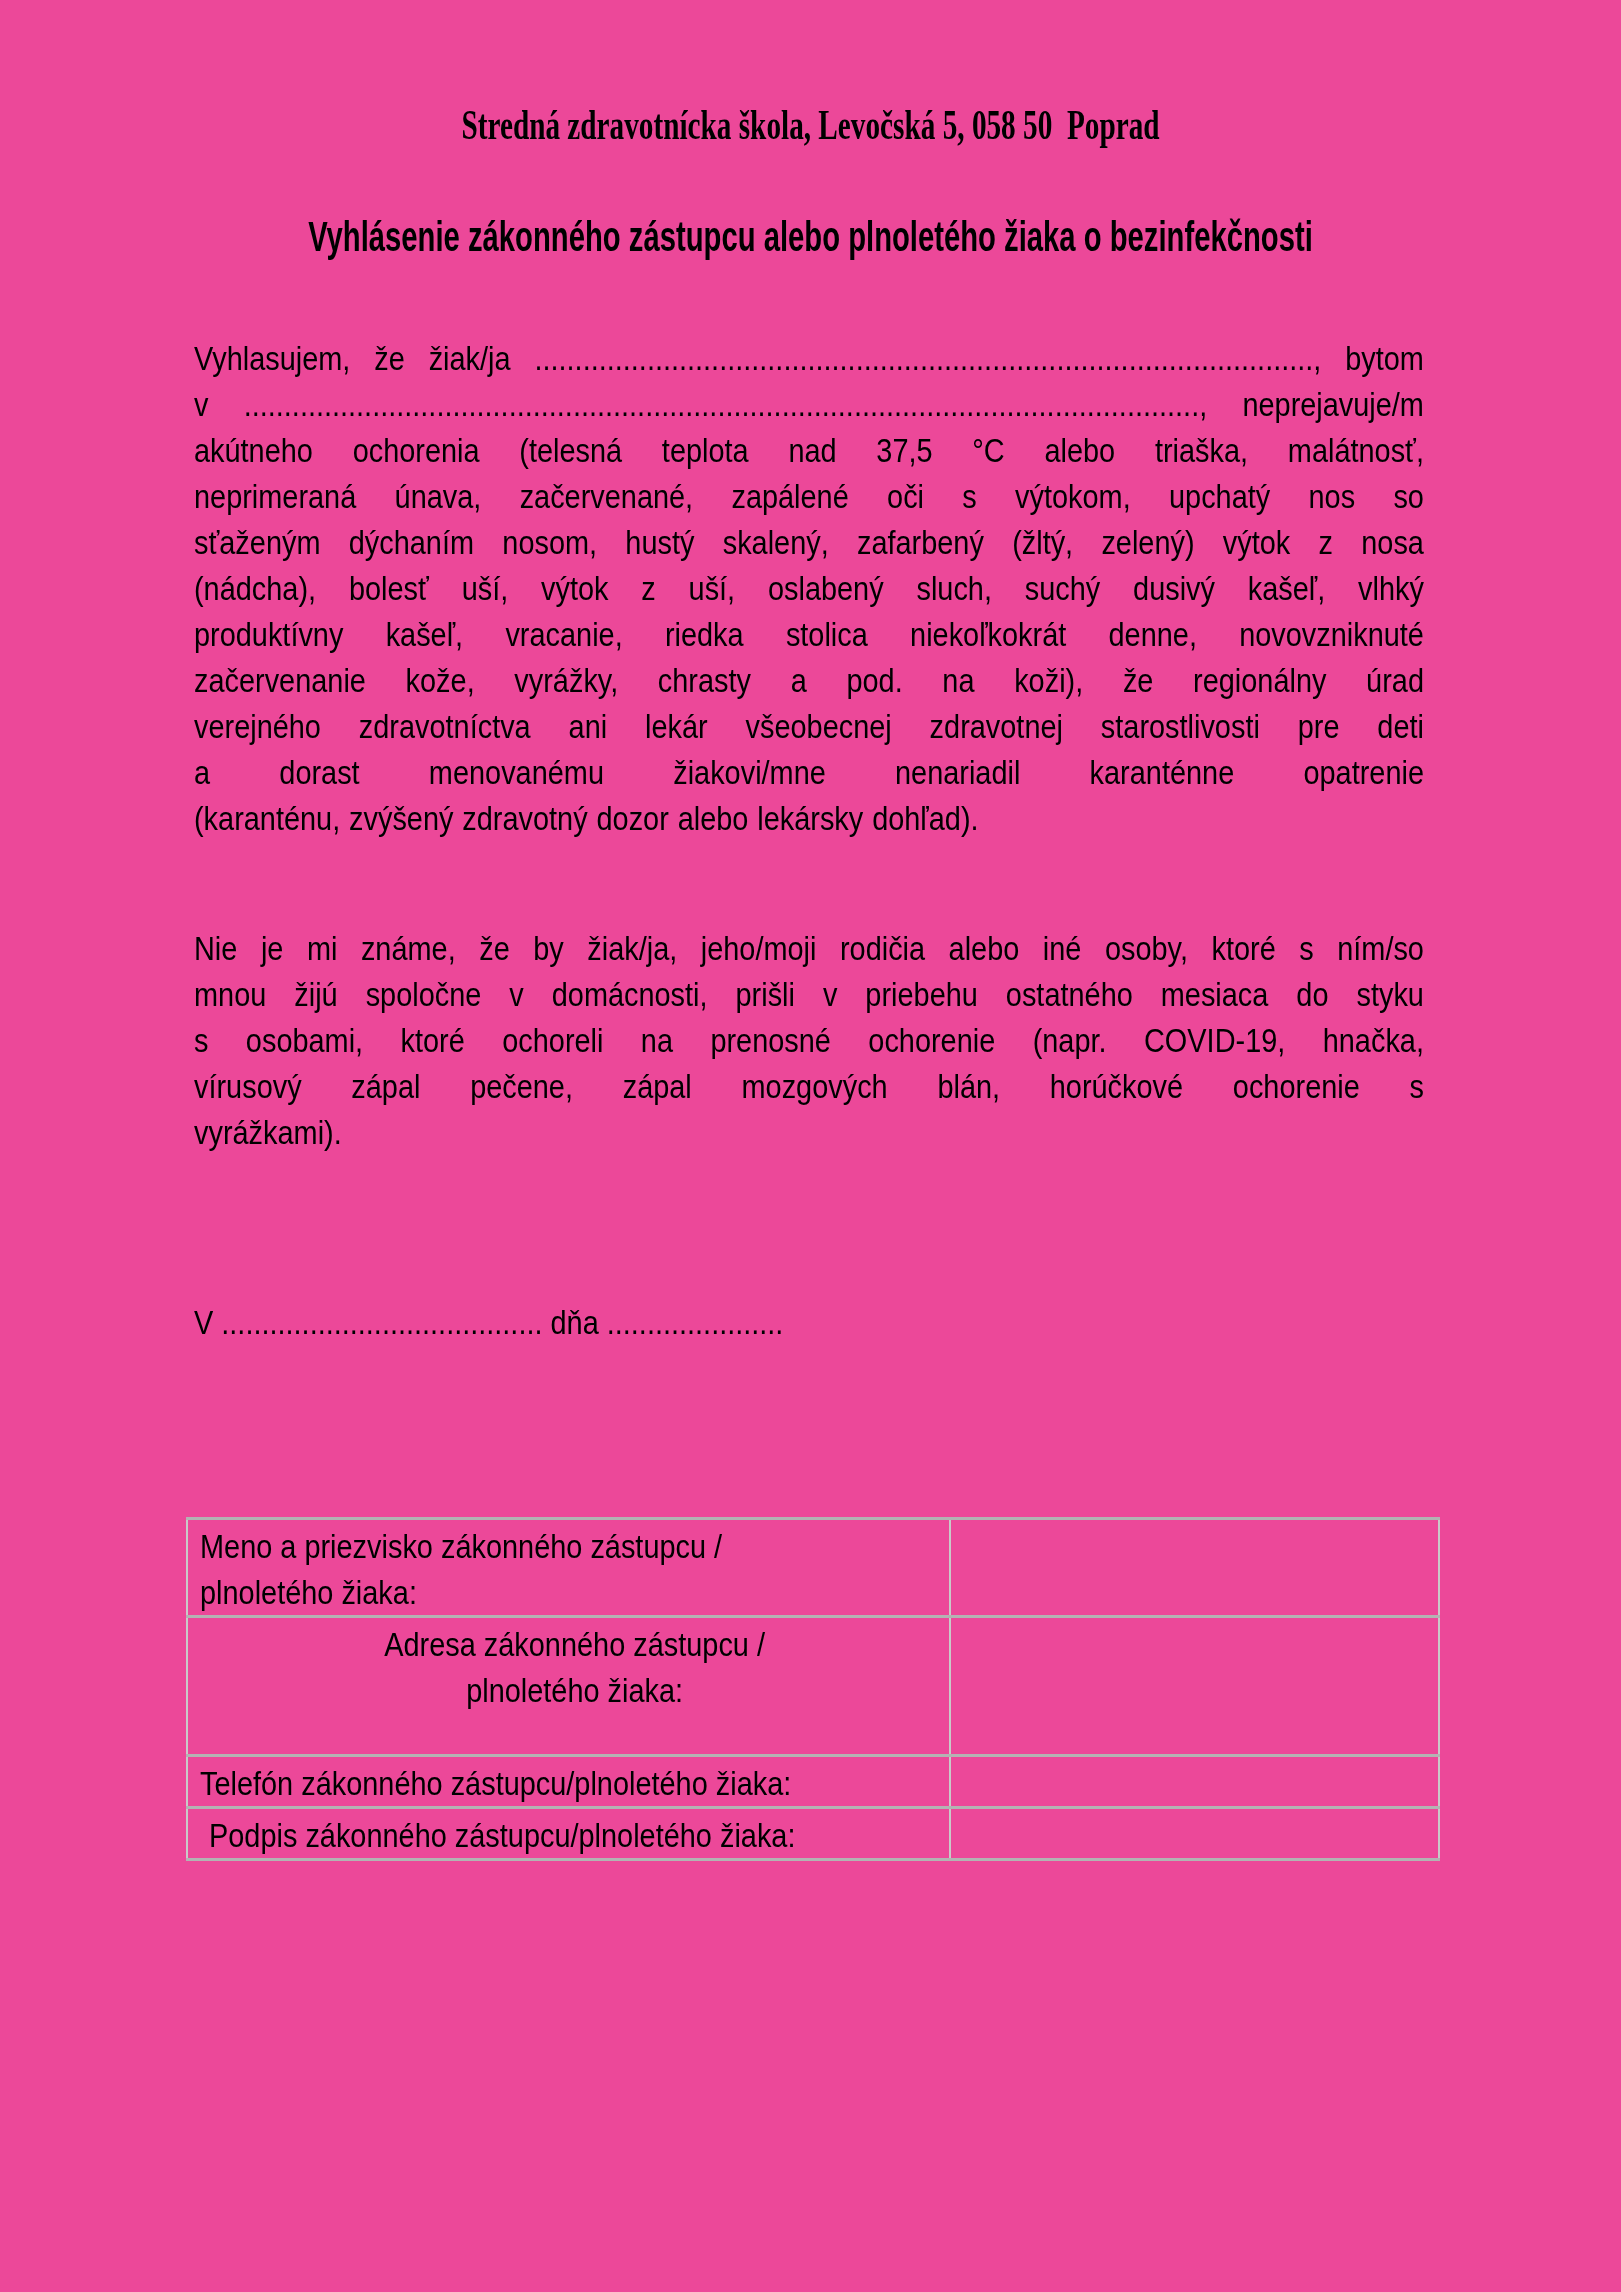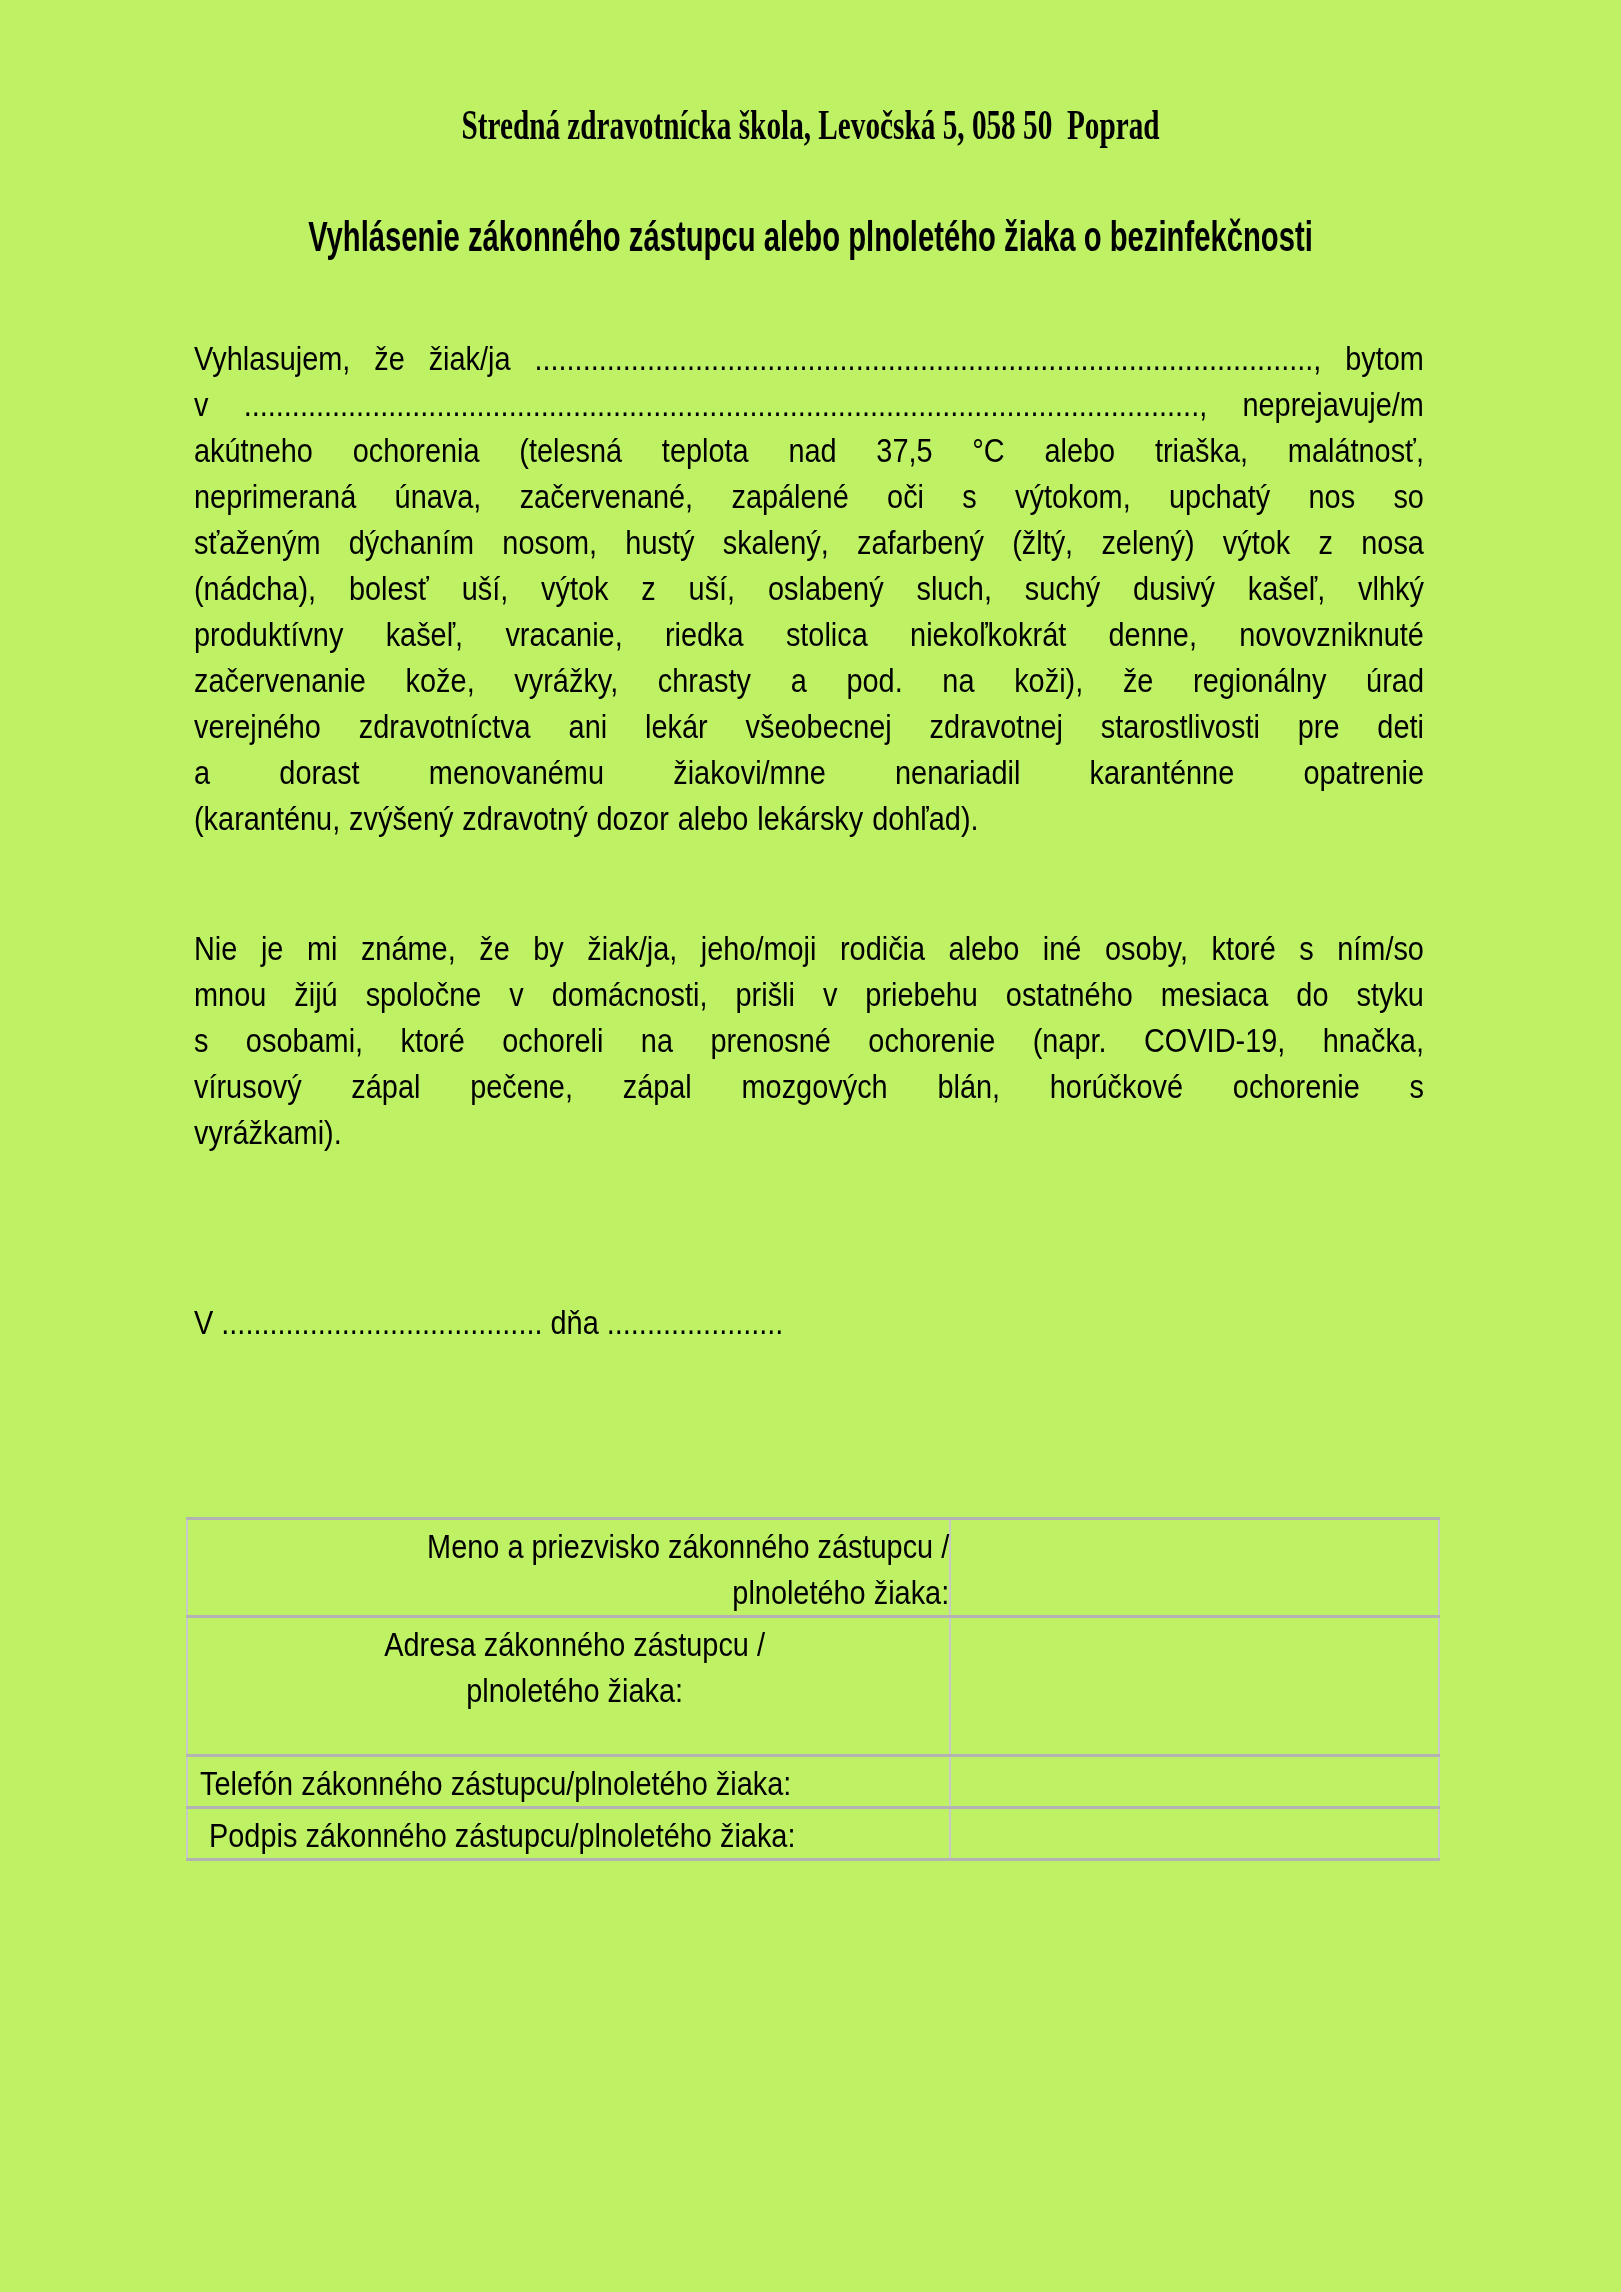--- a/index.html
+++ b/index.html
@@ -1,20 +1,20 @@
 <!DOCTYPE html>
 <html><head>
 <meta charset="utf-8">
 <style>
   html, body { margin: 0; padding: 0; background: #ffffff; }
   .page {
     position: relative;
     width: 1621px;
     height: 2293px;
-    background: #bef264;
+    background: #ec4899;
     color: #000000;
     font-family: "Liberation Sans", sans-serif;
     overflow: hidden;
   }
   .school-header {
     position: absolute;
     top: 100px; left: 0;
     width: 1621px;
     text-align: center;
     font-family: "Liberation Serif", serif;
@@ -75,21 +75,21 @@
     table-layout: fixed;
   }
   .contact-table td {
     border-left: 2px solid #c9c9c9;
     border-right: 2px solid #c9c9c9;
     border-top: 3.9px solid #b3b3b3;
     border-bottom: 3.9px solid #b3b3b3;
     vertical-align: top;
     padding: 2.9px 0 0 11.8px;
   }
-  .row-name td    { height: 88px; text-align: right; }
+  .row-name td    { height: 88px; }
   .row-address td { height: 133px; text-align: center; }
   .row-phone td   { height: 41px; }
   .row-sign td    { height: 39px; padding-left: 21px; }
   .cell-label {
     font-size: 34px;
     line-height: 46px;
     width: 117.65%;
     transform: scaleX(0.85);
     transform-origin: 0 0;
   }

